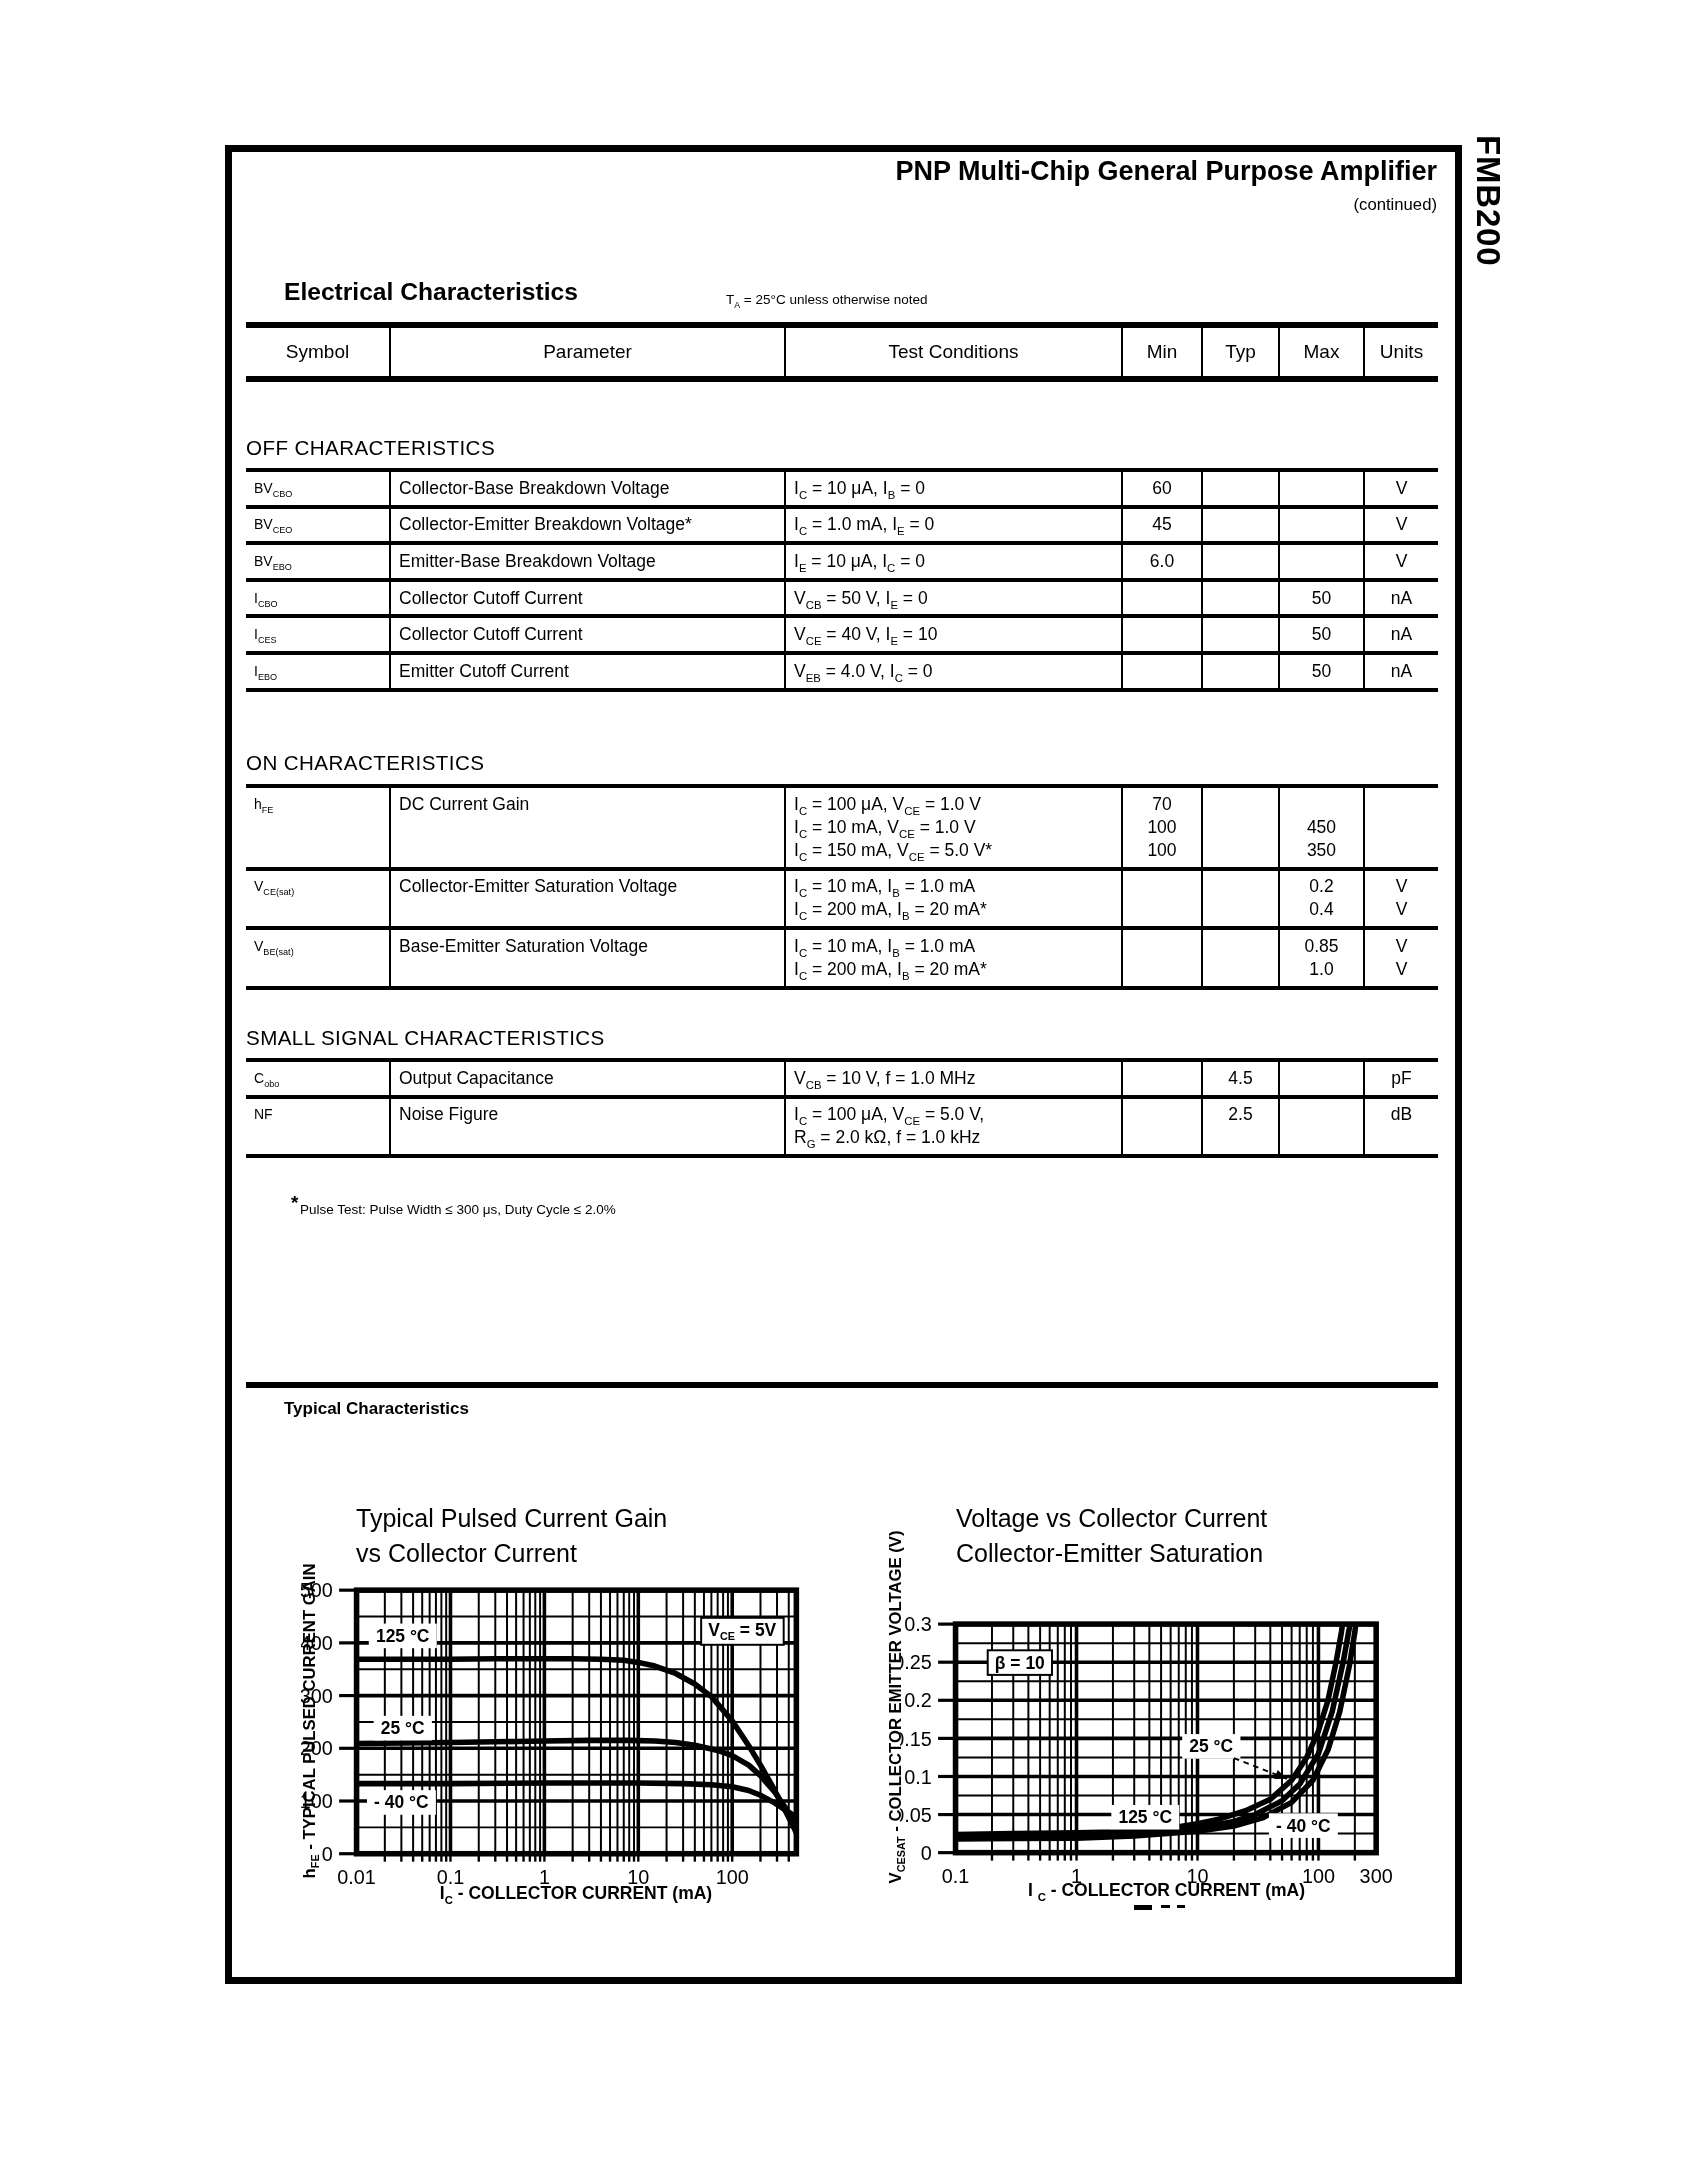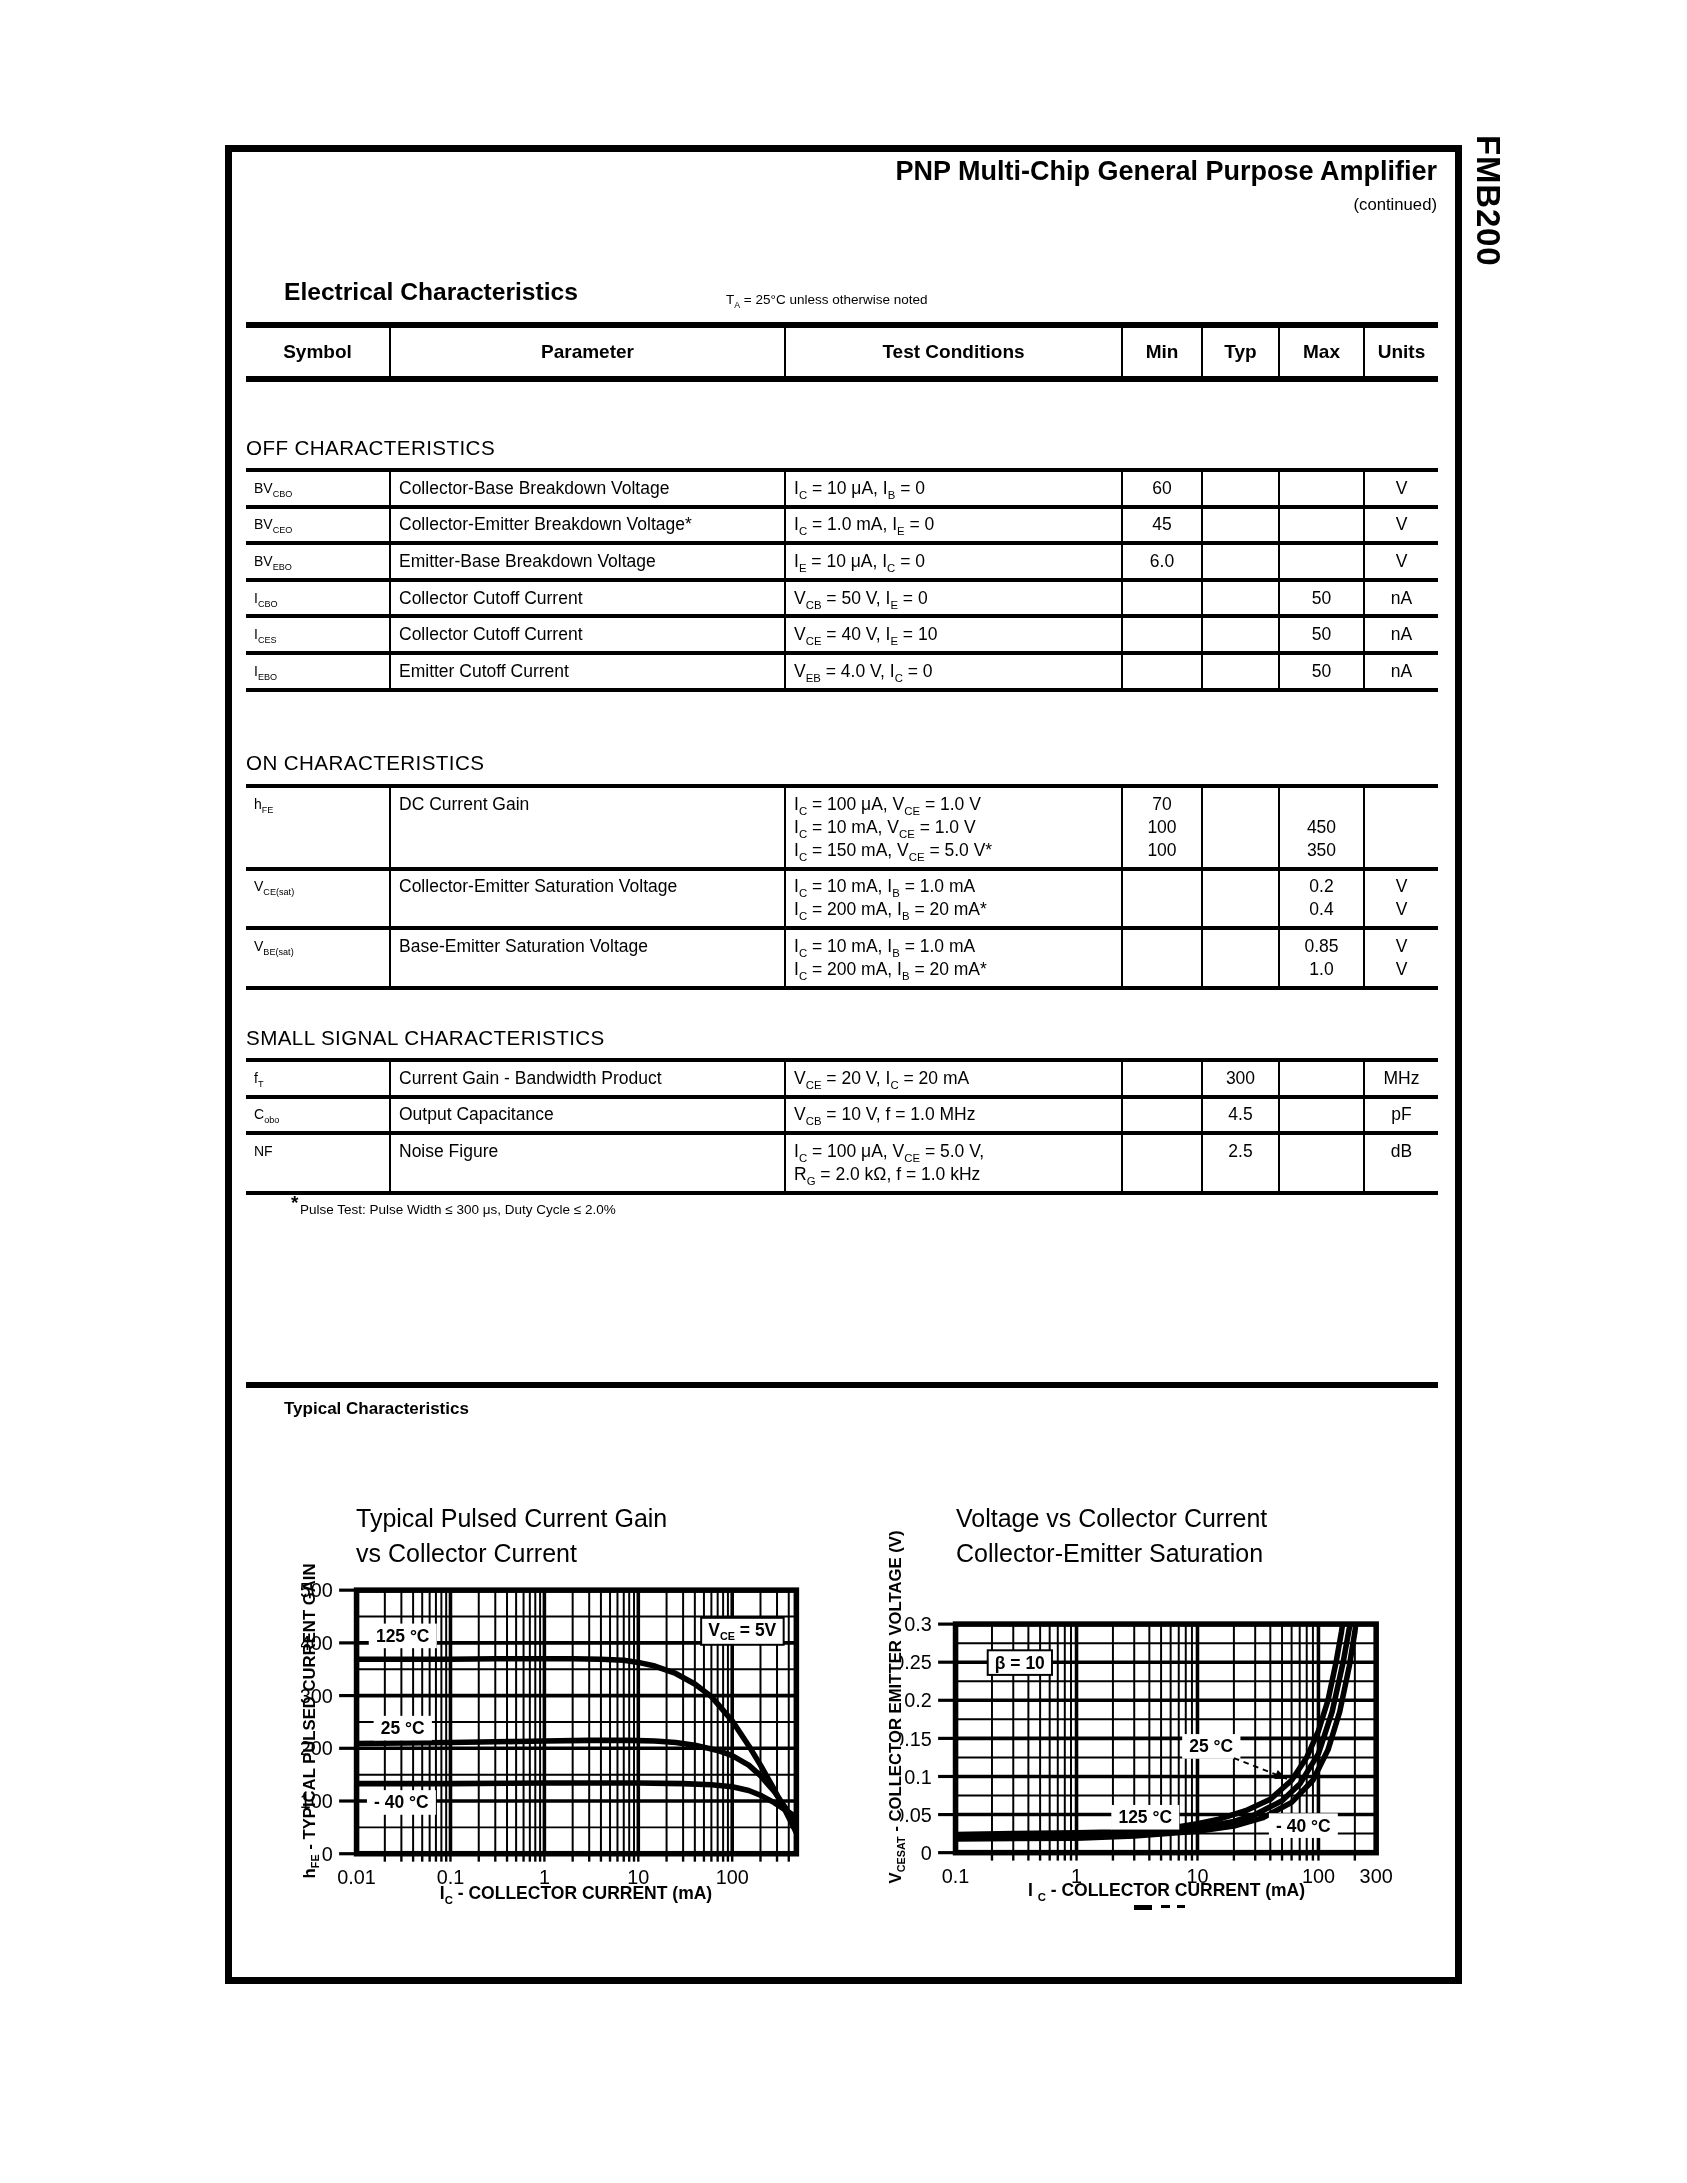--- a/index.html
+++ b/index.html
@@ -9,21 +9,21 @@
   
   .border-box{left:225px;top:145px;width:1237px;height:1839px;border:7.1px solid #000;box-sizing:border-box;}
   .side-label{left:1469px;top:135px;font-size:33px;font-weight:bold;writing-mode:vertical-rl;letter-spacing:0.8px;}
   .doc-title{right:250px;top:156px;font-size:27px;font-weight:bold;white-space:nowrap;}
   .doc-subtitle{right:250px;top:195px;font-size:16.7px;}
   .ec-heading{left:284px;top:278px;font-size:24.6px;font-weight:bold;}
   .ec-note{left:726px;top:292px;font-size:13.5px;}
   
   table{border-collapse:collapse;table-layout:fixed;width:1192px;}
   .hdr-table{left:246px;top:322px;height:60px;border-top:6.4px solid #000;border-bottom:6.4px solid #000;}
-  .hdr-table th{font-size:19px;font-weight:bold;text-align:center;vertical-align:middle;border-left:2.4px solid #000;}
+  .hdr-table th{font-size:19px;font-weight:normal;text-align:center;vertical-align:middle;border-left:2.4px solid #000;}
   .hdr-table th:first-child{border-left:none;}
   .sec-heading{font-size:20.6px;letter-spacing:0.4px;}
   .sec-table{border-top:4.8px solid #000;border-bottom:4.8px solid #000;}
   .sec-table td{border-left:2.4px solid #000;border-top:4px solid #000;vertical-align:top;
     font-size:17.5px;line-height:23px;padding:4.8px 8px;}
   .sec-table tr:first-child td{border-top:none;}
   .sec-table td:first-child{border-left:none;font-size:14px;margin-left:20px;}
   .ln{min-height:23px;white-space:nowrap;}
   td.num,th.num{text-align:center;}
   td.num{padding:4.8px 1.6px;}
@@ -315,39 +315,20 @@
     <colgroup>
         <col class="c-sym">
         <col class="c-par">
         <col class="c-cond">
         <col class="c-min">
         <col class="c-typ">
         <col class="c-max">
         <col class="c-units">
       </colgroup>
     <tbody>
-        <tr>
-          <td>f<sub>T</sub></td>
-          <td>Current Gain - Bandwidth Product</td>
-          <td>
-            <div class="ln">V<sub>CE</sub>  = 20 V, I<sub>C</sub> = 20 mA</div>
-          </td>
-          <td class="num">
-            <div class="ln"></div>
-          </td>
-          <td class="num">
-            <div class="ln">300</div>
-          </td>
-          <td class="num">
-            <div class="ln"></div>
-          </td>
-          <td class="num">
-            <div class="ln">MHz</div>
-          </td>
-        </tr>
         <tr>
           <td>C<sub>obo</sub></td>
           <td>Output Capacitance</td>
           <td>
             <div class="ln">V<sub>CB</sub> = 10 V, f = 1.0 MHz</div>
           </td>
           <td class="num">
             <div class="ln"></div>
           </td>
           <td class="num">

